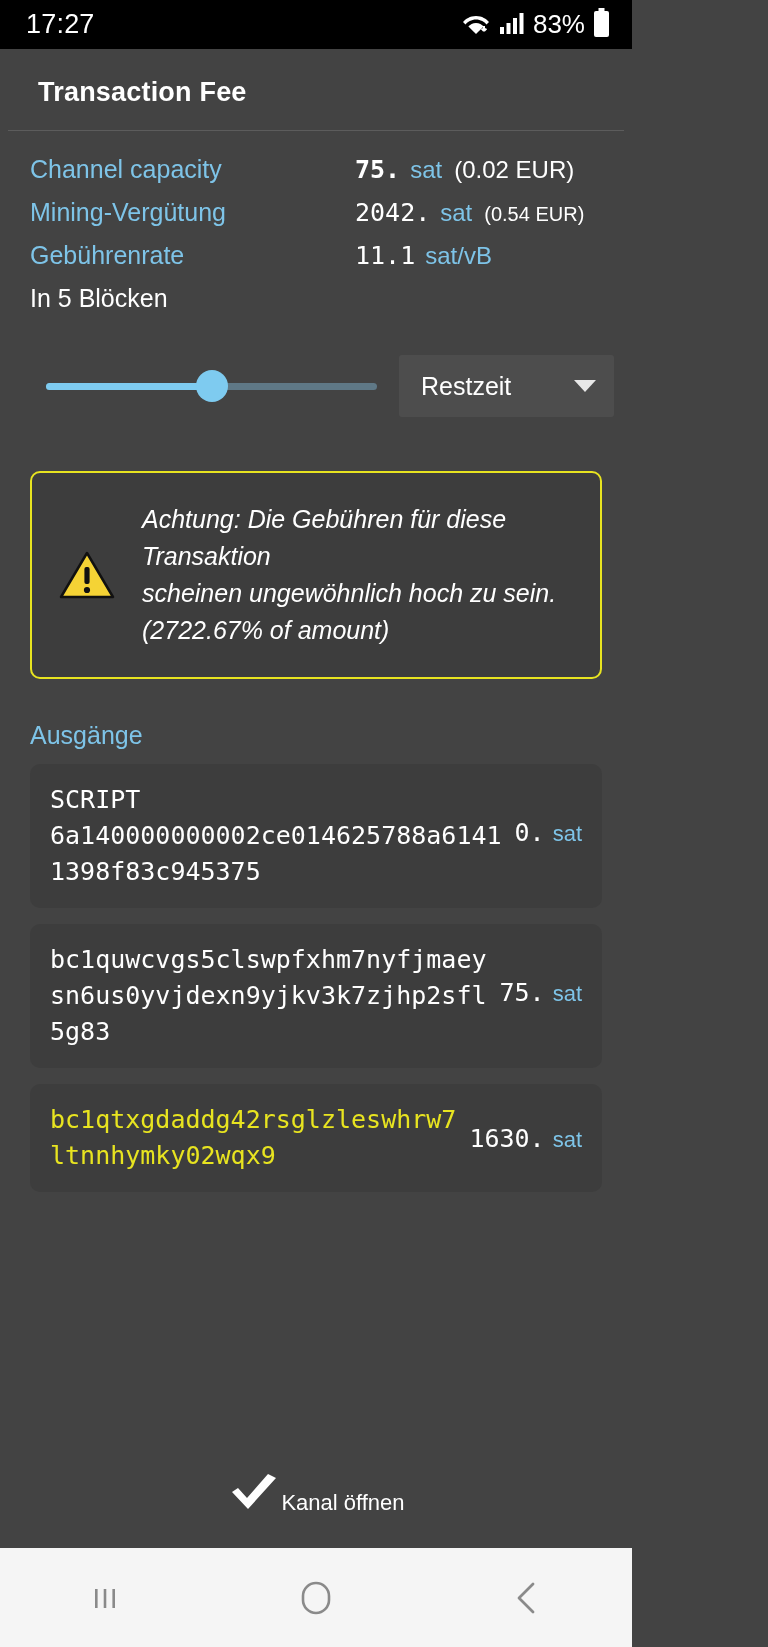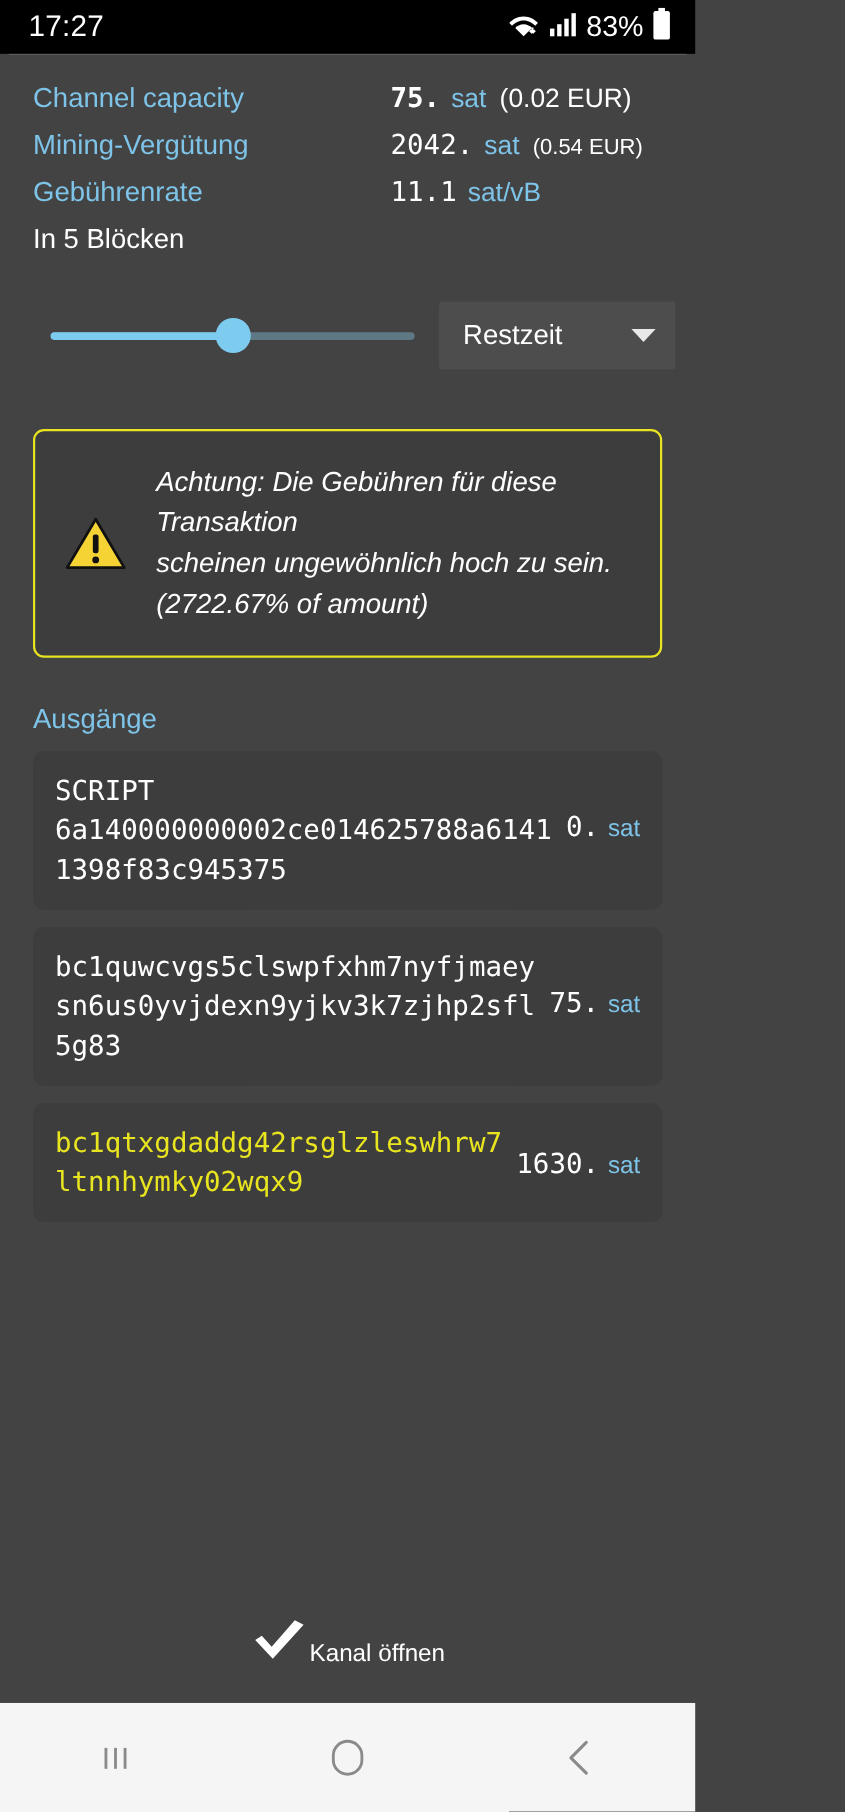--- a/index.html
+++ b/index.html
@@ -117,20 +117,23 @@
         <svg width="17" height="30" viewBox="0 0 17 30">
           <rect x="5.5" y="0" width="6" height="3" fill="#fff"></rect>
           <rect x="1" y="3" width="15" height="26" rx="2" fill="#fff"></rect>
         </svg>
       </span>
     </div>
   </div>
 
   <div class="appbody">
 
+    <div class="titlebar">
+      <div class="title">Transaction Fee</div>
+    </div>
     <div class="divider"></div>
 
     <div class="info">
 
       <div class="row">
         <div class="lbl">Channel capacity</div>
         <div class="val">
           <span class="mono num bold">75.</span>
           <span class="unit">sat</span>
           <span class="fiat">(0.02 EUR)</span>

